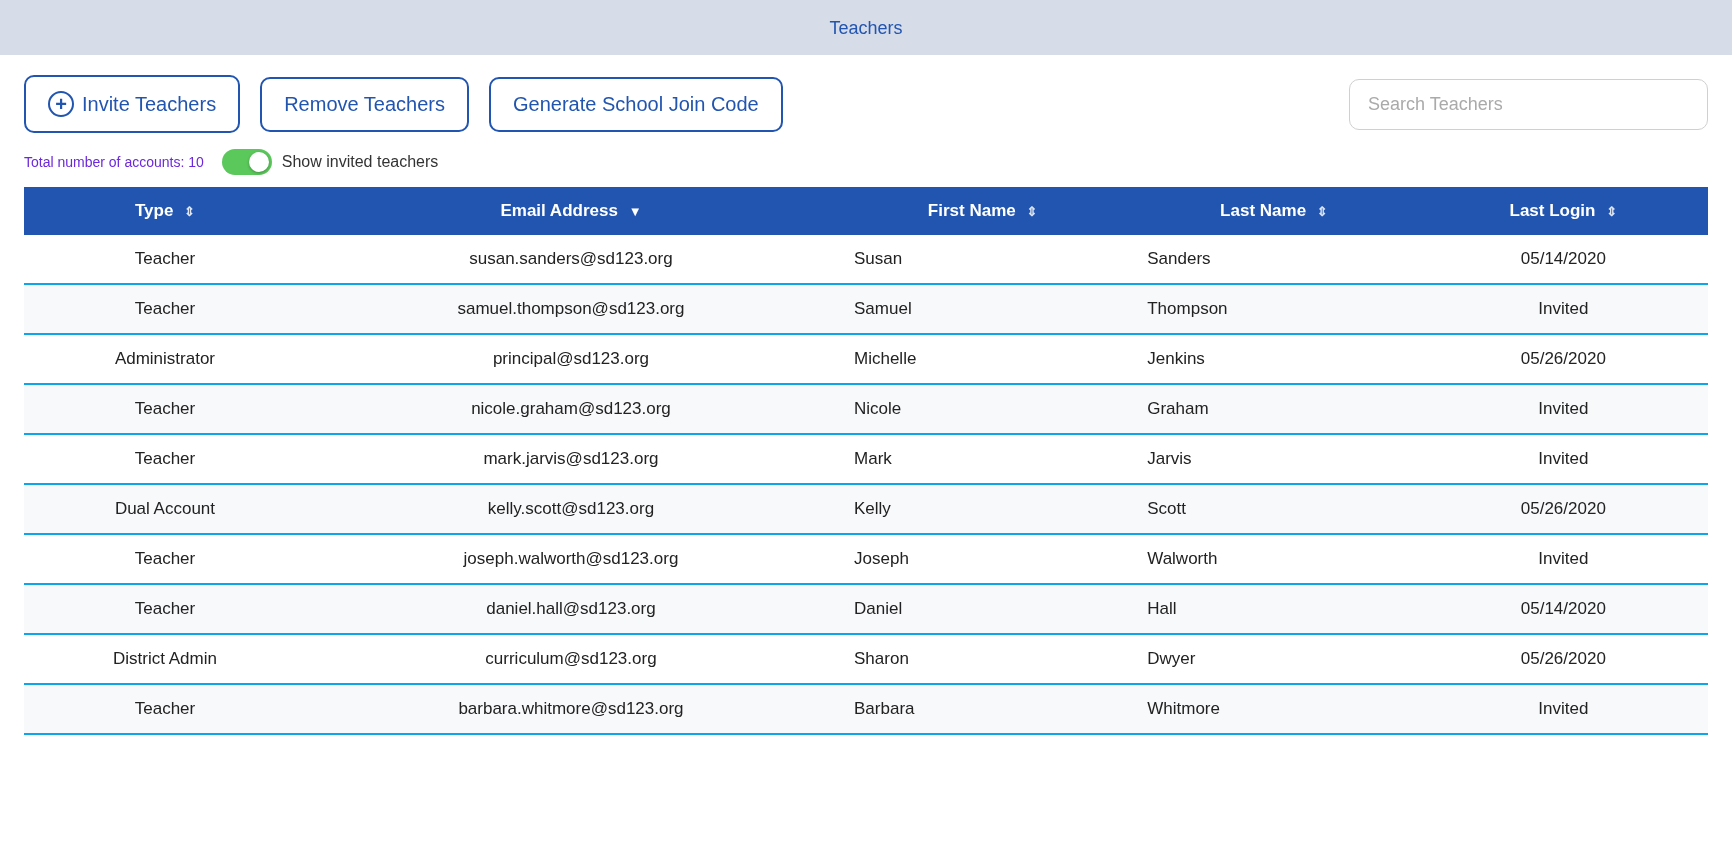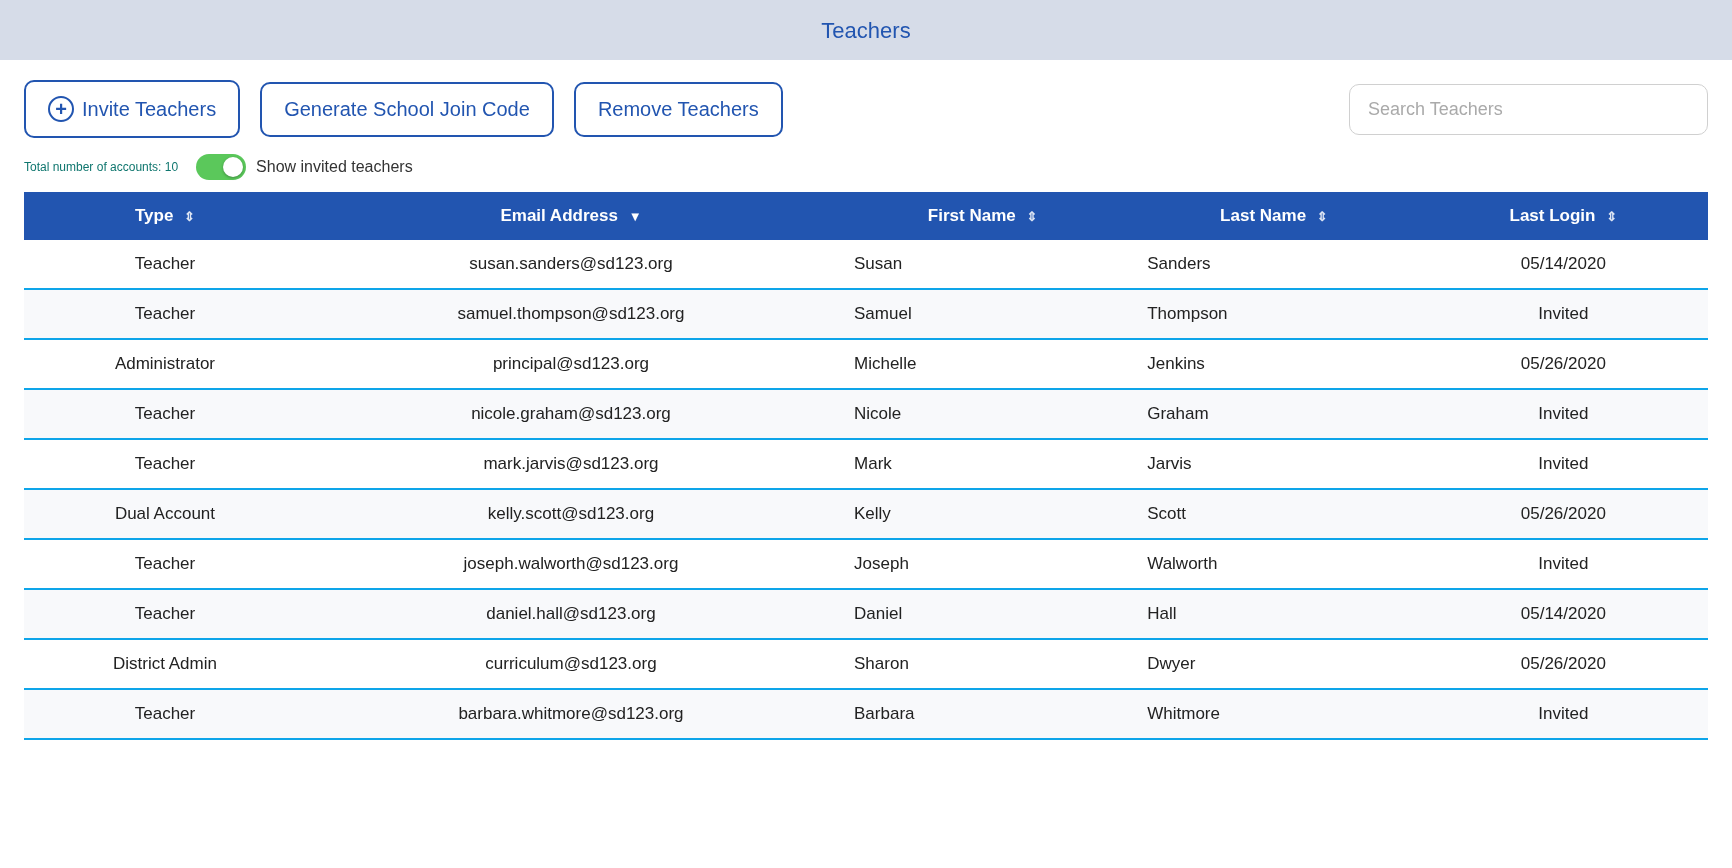--- a/index.html
+++ b/index.html
@@ -13,21 +13,21 @@
       max-width: 1732px;
       margin: 0 auto;
       min-height: 868px;
     }
     .page-title-bar {
       background: #d6dce8;
       text-align: center;
       padding: 18px 0 16px;
     }
     .page-title {
-      font-size: 22px;
+      font-size: 18px;
       font-weight: 500;
       color: #2255b0;
     }
     .toolbar {
       display: flex;
       align-items: center;
       padding: 20px 24px 12px;
       gap: 20px;
     }
     .btn-outline {
@@ -71,22 +71,22 @@
     .search-box::placeholder {
       color: #aaa;
     }
     .subbar {
       display: flex;
       align-items: center;
       padding: 4px 24px 12px;
       gap: 18px;
     }
     .accounts-count {
-      font-size: 12px;
-      color: #0f766e;
+      font-size: 14px;
+      color: #6d28d9;
     }
     .toggle-wrapper {
       display: flex;
       align-items: center;
       gap: 10px;
     }
     .toggle {
       position: relative;
       width: 50px;
       height: 26px;
@@ -169,24 +169,24 @@
   <div class="page-title-bar">
     <span class="page-title">Teachers</span>
   </div>
 
   <div class="toolbar">
     <button class="btn-outline">
       <span class="btn-invite-icon">+</span>
       <span>Invite Teachers</span>
     </button>
     <button class="btn-outline">
-      <span>Generate School Join Code</span>
+      <span>Remove Teachers</span>
     </button>
     <button class="btn-outline">
-      <span>Remove Teachers</span>
+      <span>Generate School Join Code</span>
     </button>
     <input class="search-box" type="text" placeholder="Search Teachers" style="">
   </div>
 
   <div class="subbar">
     <span class="accounts-count">Total number of accounts: 10</span>
     <div class="toggle-wrapper">
       <div class="toggle">
         <div class="toggle-track">
           <div class="toggle-thumb"></div>

